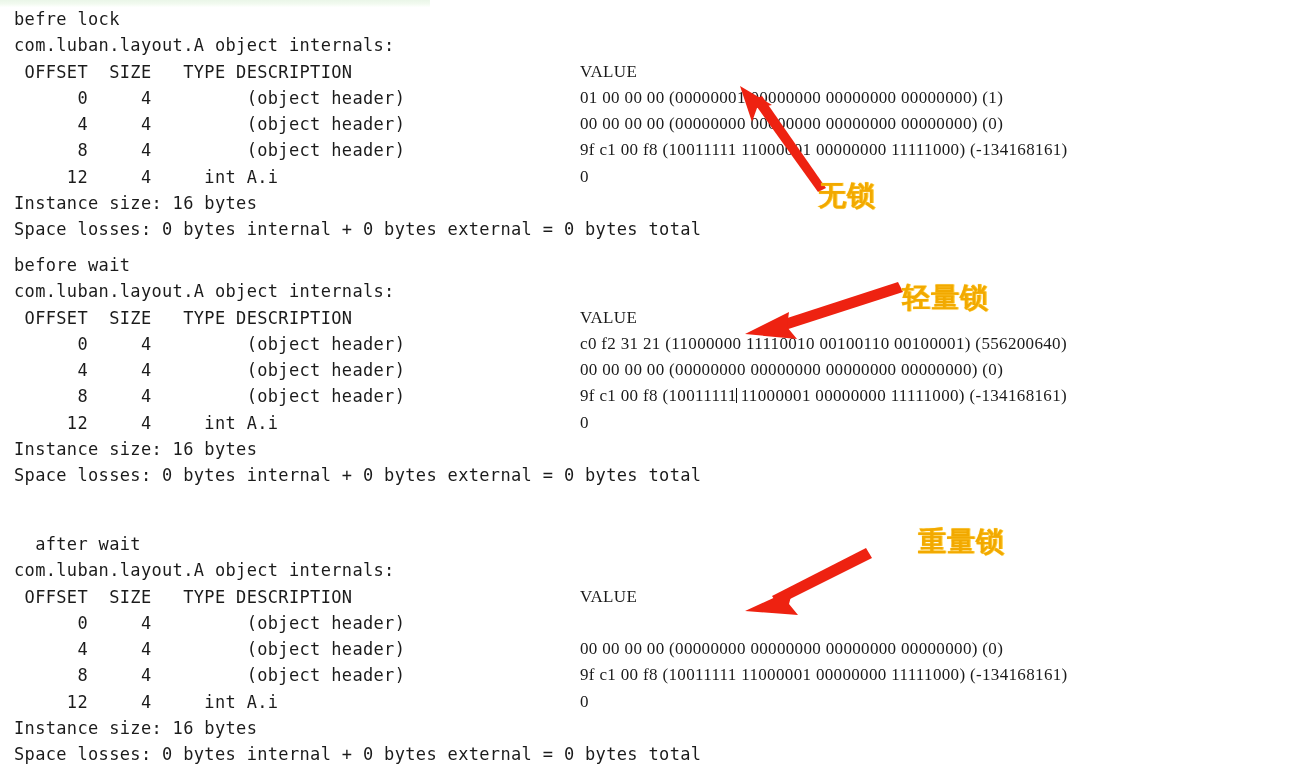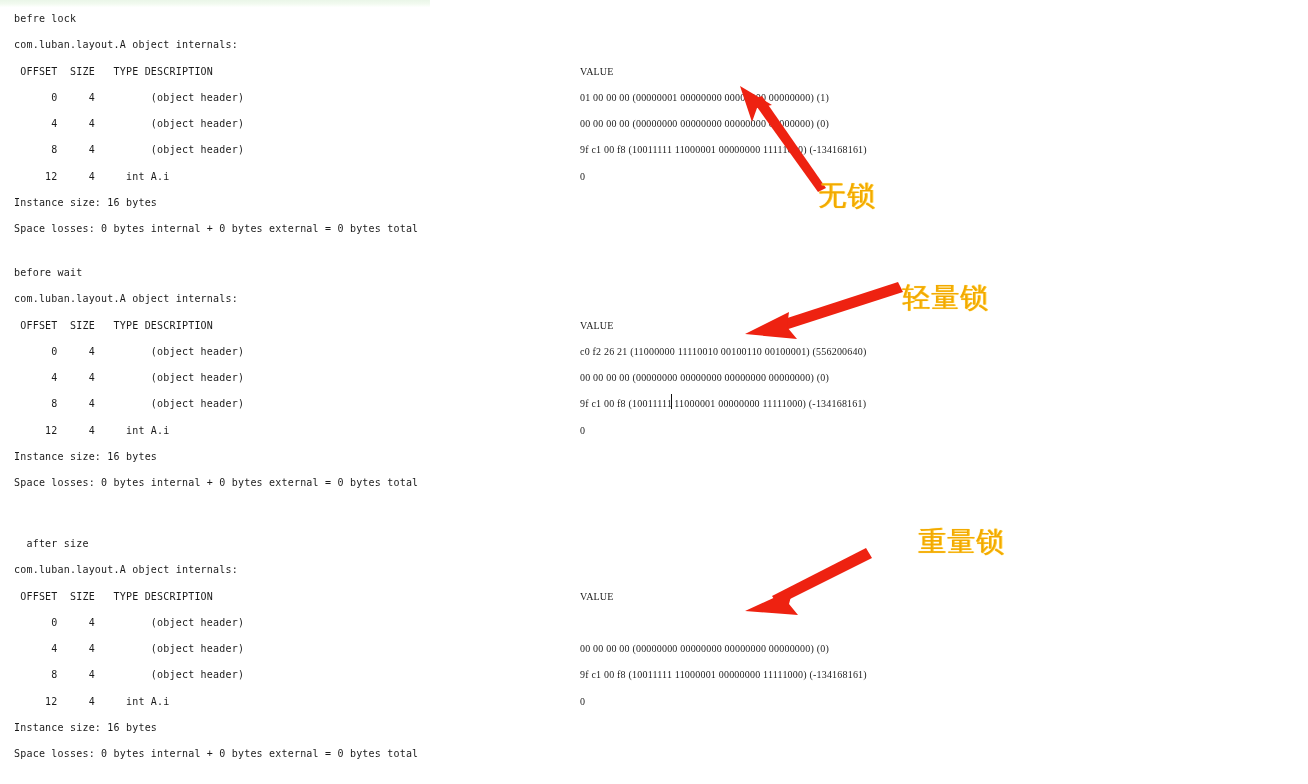--- a/index.html
+++ b/index.html
@@ -36,28 +36,28 @@
     height: 784px;
     padding: 0;
   }
 
   .block {
     position: absolute;
     left: 0;
     width: 1308px;
   }
   #block-0 { top: 6px; }
-  #block-1 { top: 260px; text-align: right; }
+  #block-1 { top: 252px; text-align: right; }
   #block-2 { top: 531px; }
 
   .line {
     position: relative;
     height: 26.3px;
     line-height: 26.3px;
-    font-size: 10px;
+    font-size: 17px;
     white-space: pre;
     letter-spacing: 0.02em;
   }
 
   .line .left {
     position: absolute;
     left: 14px;
     top: 0;
     white-space: pre;
   }
@@ -74,21 +74,21 @@
     position: absolute;
     left: 0;
     top: 0;
     width: 1308px;
     height: 784px;
     pointer-events: none;
   }
   .cn-label {
     position: absolute;
     font-family: "DejaVu Sans", "Liberation Sans", sans-serif;
-    font-weight: 400;
+    font-weight: 700;
     font-size: 28px;
     line-height: 1;
     color: #f2a900;
     text-shadow: 0 0 1px #ffd24d, 1px 0 0 #ffcc33;
     letter-spacing: 1px;
   }
   #cn-label-0 { left: 818px; top: 182px; }
   #cn-label-1 { left: 902px; top: 284px; text-align: right; }
   #cn-label-2 { left: 870px; top: 528px; margin-left: 48px; }
 
@@ -159,21 +159,21 @@
     </div>
     <div class="line">
       <span class="left">com.luban.layout.A object internals:</span>
     </div>
     <div class="line">
       <span class="left"> OFFSET  SIZE   TYPE DESCRIPTION</span>
       <span class="value">VALUE</span>
     </div>
     <div class="line">
       <span class="left">      0     4         (object header)</span>
-      <span class="value">c0 f2 26 21 (11000000 11110010 00100110 00100001) (556200640)</span>
+      <span class="value">c0 f2 31 21 (11000000 11110010 00100110 00100001) (556200640)</span>
     </div>
     <div class="line">
       <span class="left">      4     4         (object header)</span>
       <span class="value">00 00 00 00 (00000000 00000000 00000000 00000000) (0)</span>
     </div>
     <div class="line">
       <span class="left">      8     4         (object header)</span>
       <span class="value" id="caret-host">9f c1 00 f8 (10011111<span class="caret"></span> 11000001 00000000 11111000) (-134168161)</span>
     </div>
     <div class="line">
@@ -183,21 +183,21 @@
     <div class="line">
       <span class="left">Instance size: 16 bytes</span>
     </div>
     <div class="line">
       <span class="left">Space losses: 0 bytes internal + 0 bytes external = 0 bytes total</span>
     </div>
   </div>
 
   <div class="block" id="block-2">
     <div class="line">
-      <span class="left">  after size</span>
+      <span class="left">  after wait</span>
     </div>
     <div class="line">
       <span class="left">com.luban.layout.A object internals:</span>
     </div>
     <div class="line">
       <span class="left"> OFFSET  SIZE   TYPE DESCRIPTION</span>
       <span class="value">VALUE</span>
     </div>
     <div class="line">
       <span class="left">      0     4         (object header)</span>

